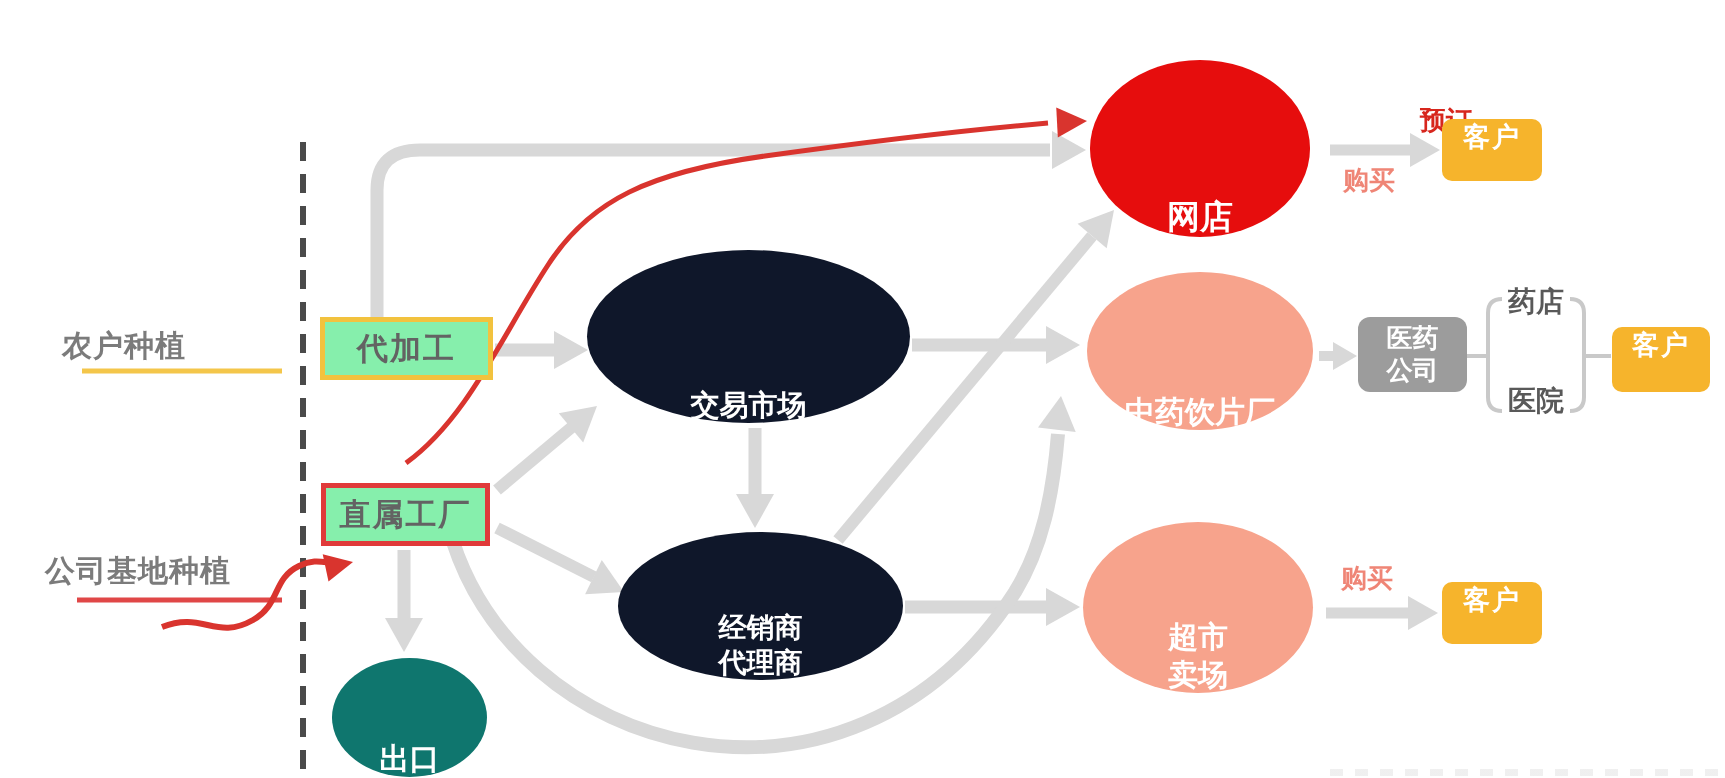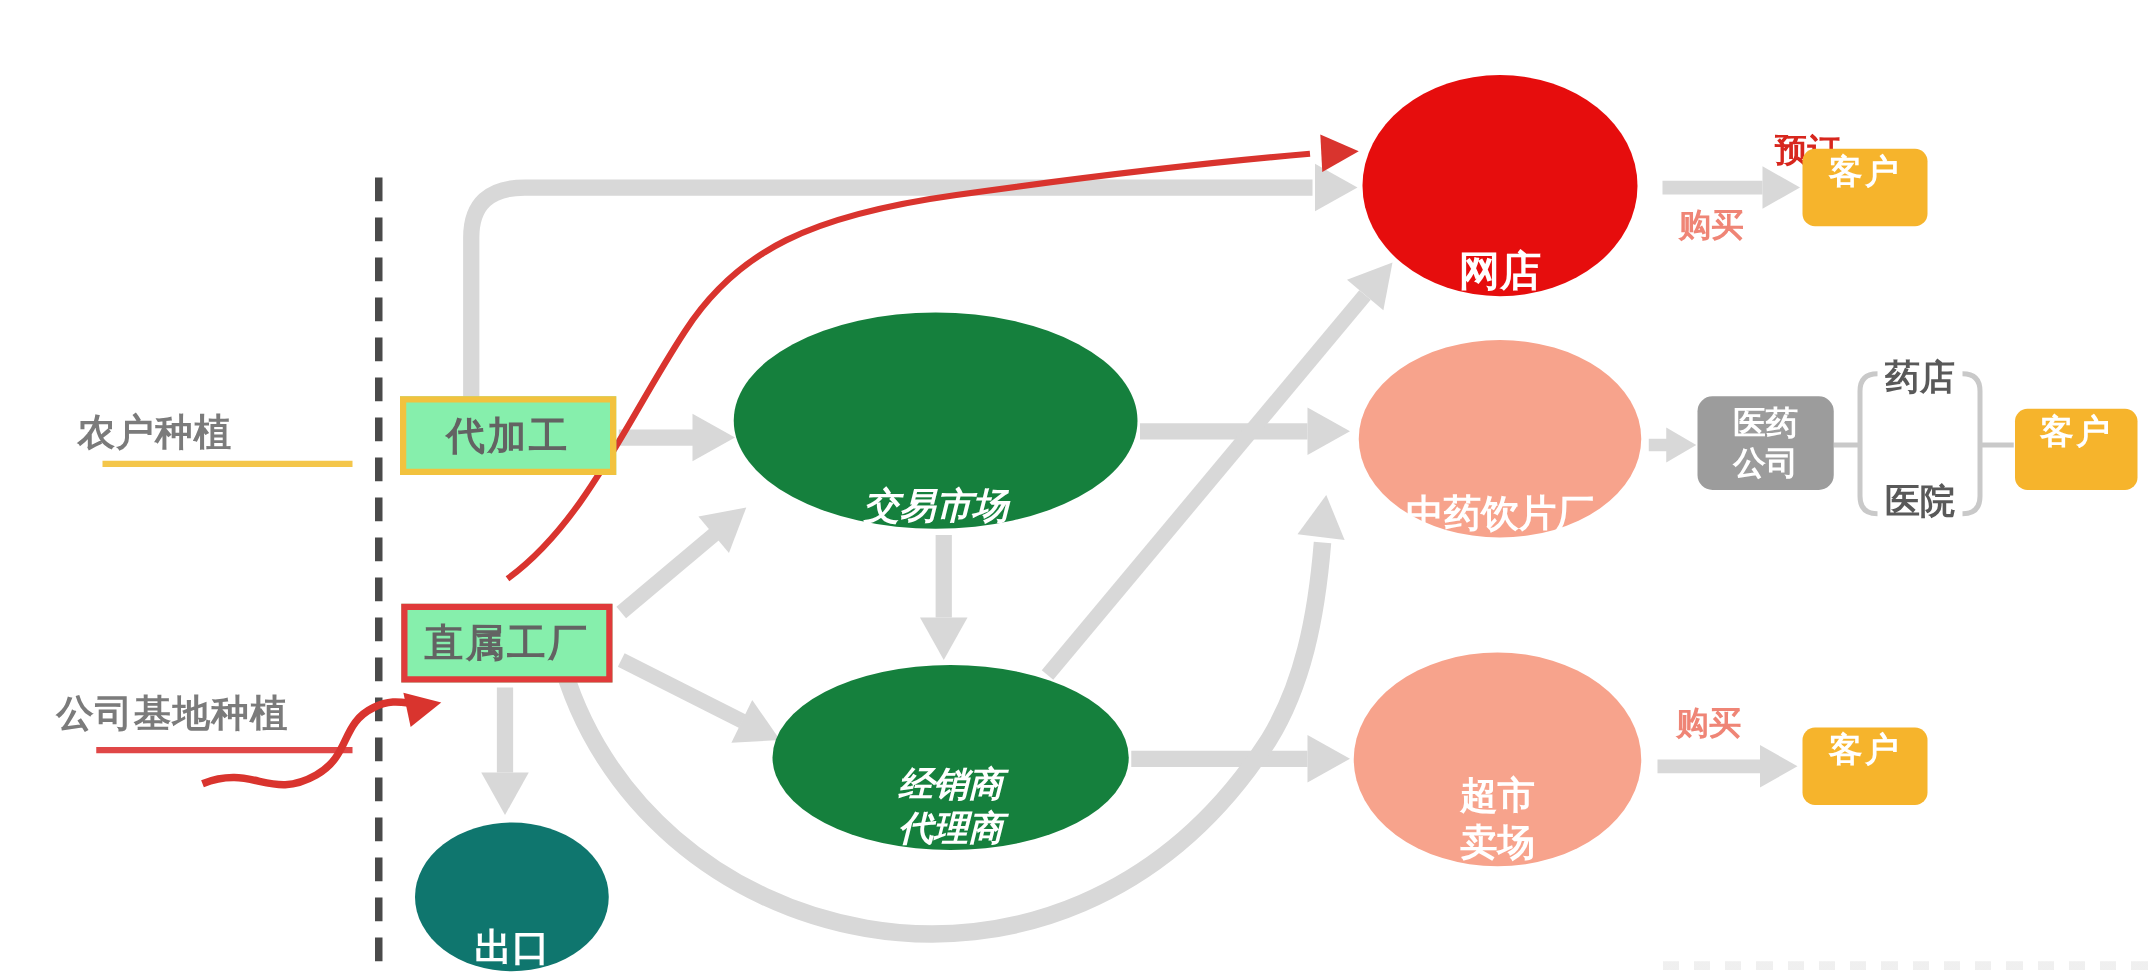--- a/index.html
+++ b/index.html
@@ -15,21 +15,21 @@
   }
   .proc-box{
     background:#86efac;display:flex;align-items:center;justify-content:center;
     color:#636363;font-size:31px;font-weight:bold;letter-spacing:2px;
   }
   .ellipse{
     border-radius:50%;display:flex;flex-direction:column;align-items:center;
     justify-content:flex-end;color:#ffffff;font-weight:bold;text-align:center;
     line-height:1.25;
   }
-  .ellipse.bluegray{background:#15803d;font-style:italic;}
+  .ellipse.bluegray{background:#0f172a;}
   .ellipse.salmon{background:#f7a38c;}
   .ellipse.redder{background:#0f766e;}
   .ellipse.bright{background:#e60d0d;}
   .customer-box{
     background:#f6b42c;border-radius:10px;display:flex;align-items:flex-start;
     justify-content:center;color:#ffffff;font-size:27px;font-weight:bold;
     letter-spacing:2px;
   }
   .pharma-box{
     background:#9c9c9c;border-radius:12px;display:flex;flex-direction:column;

